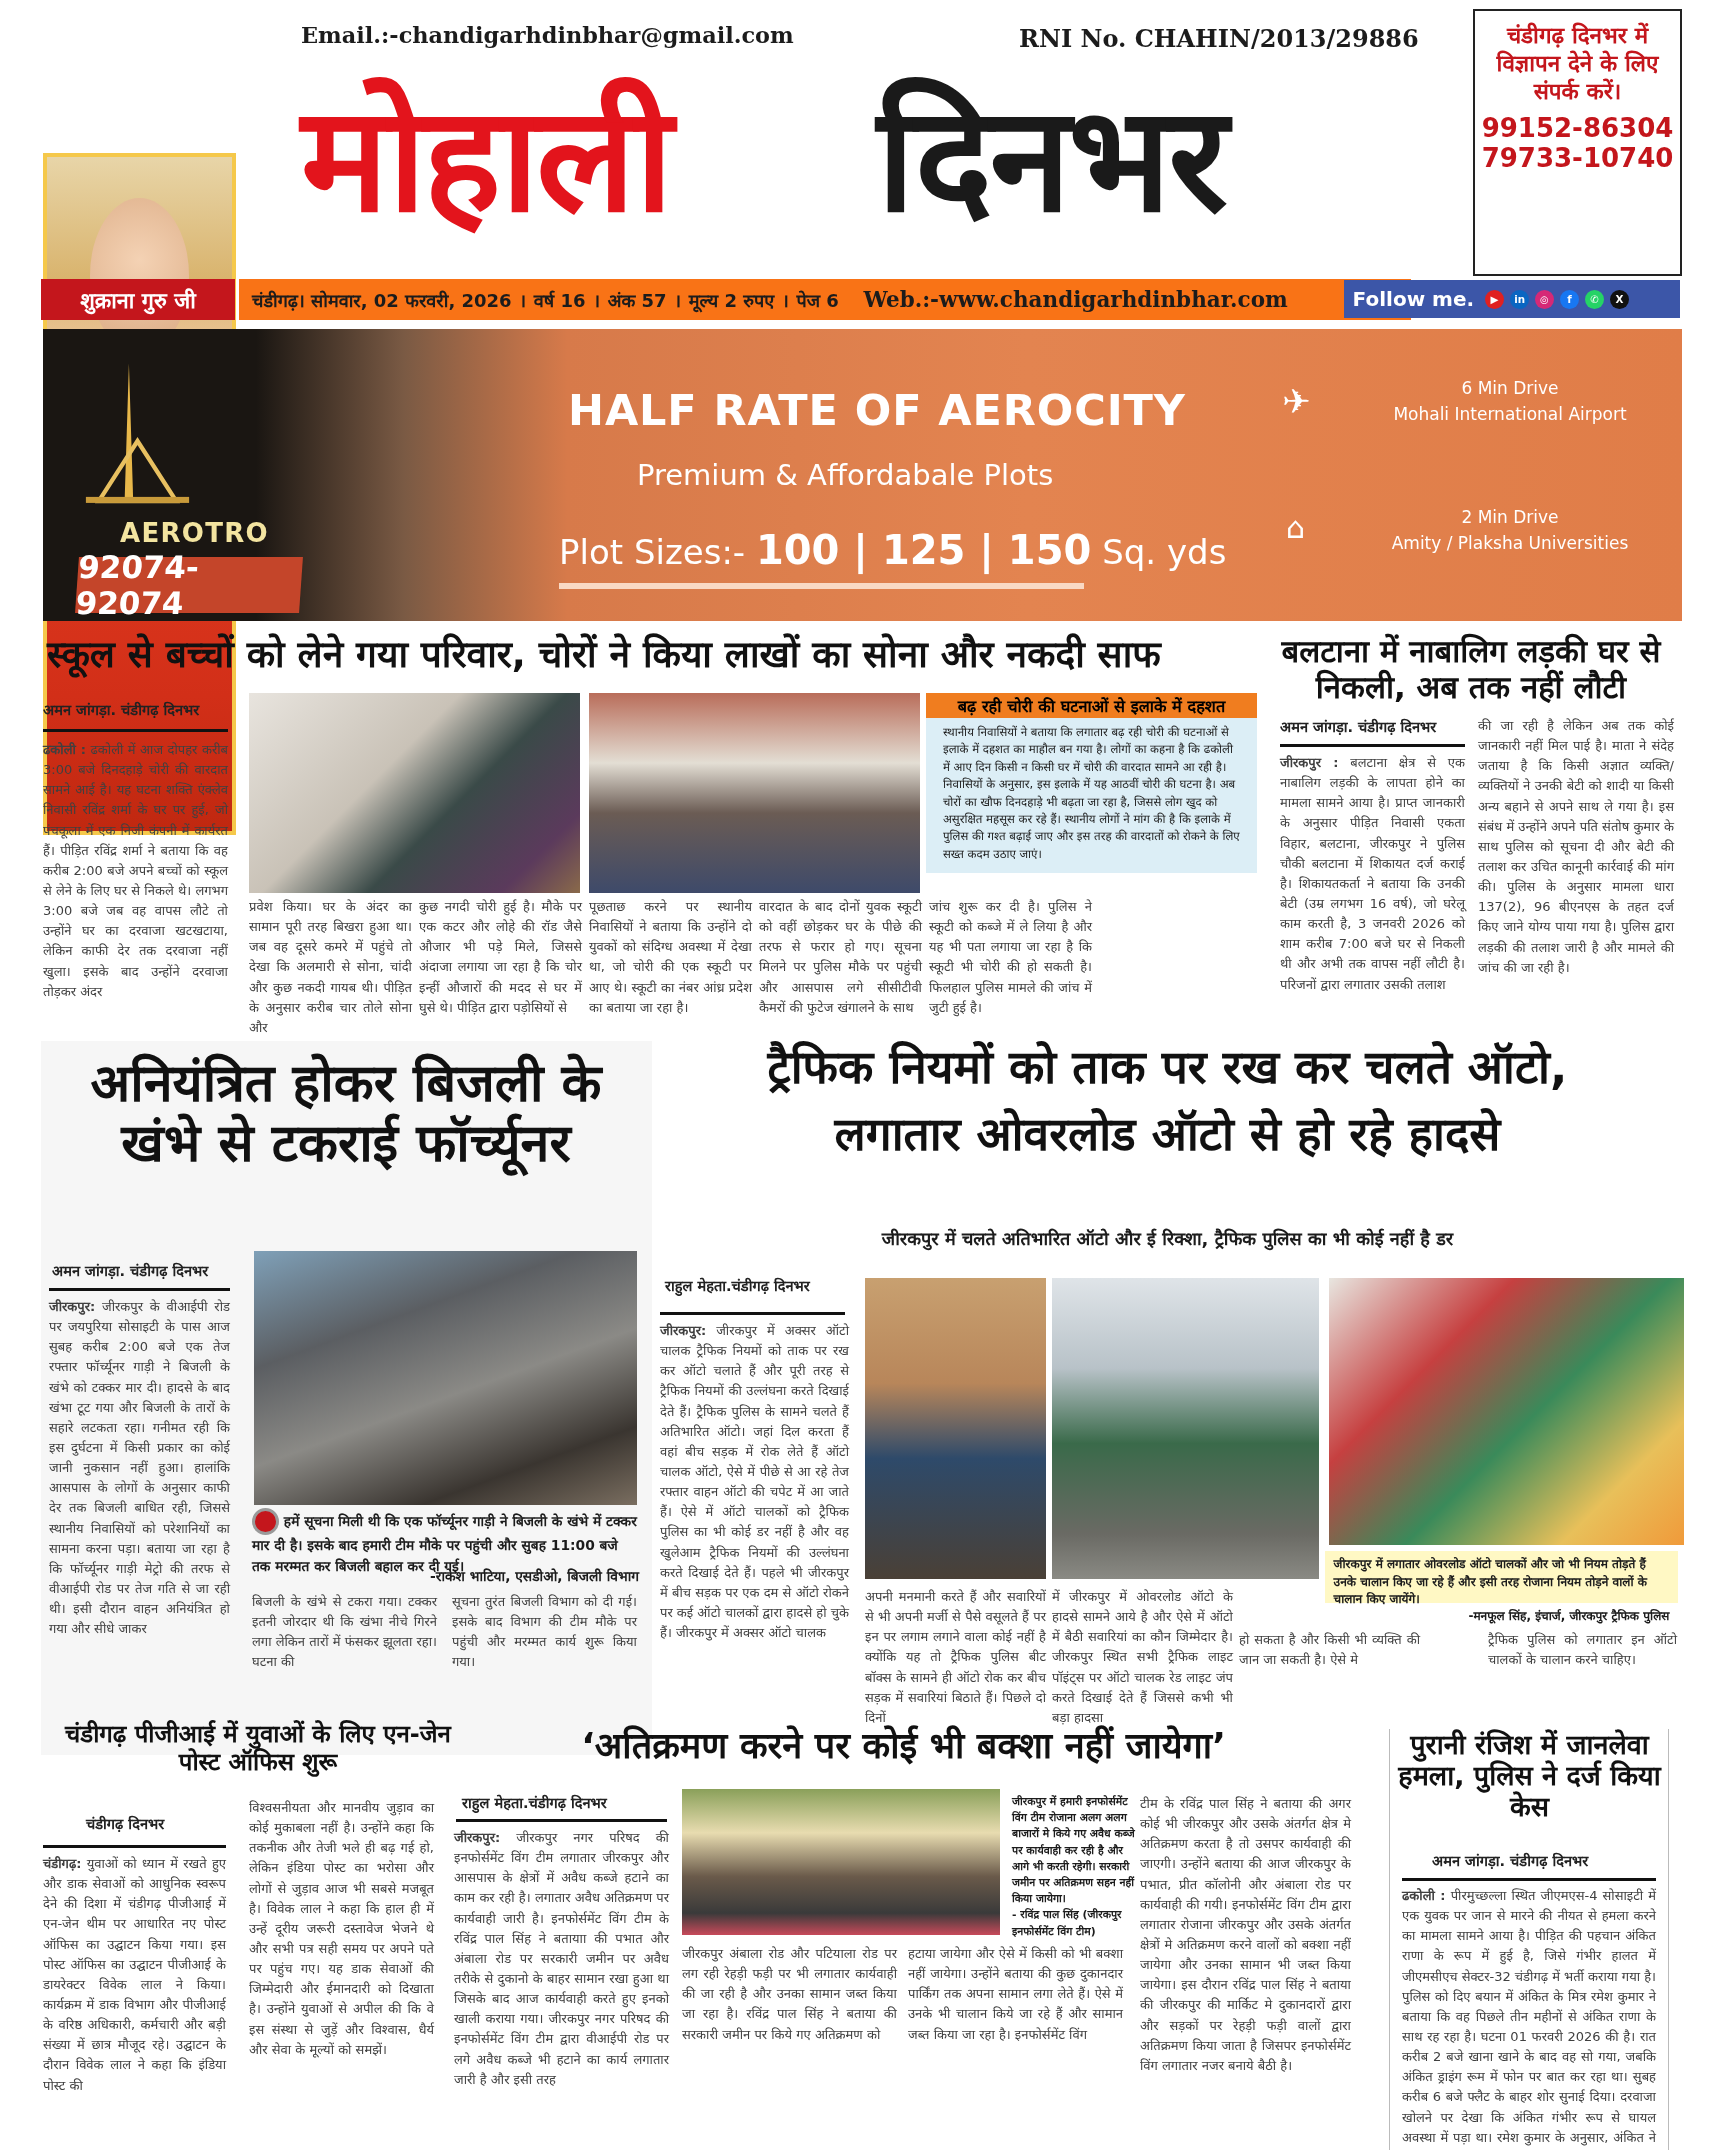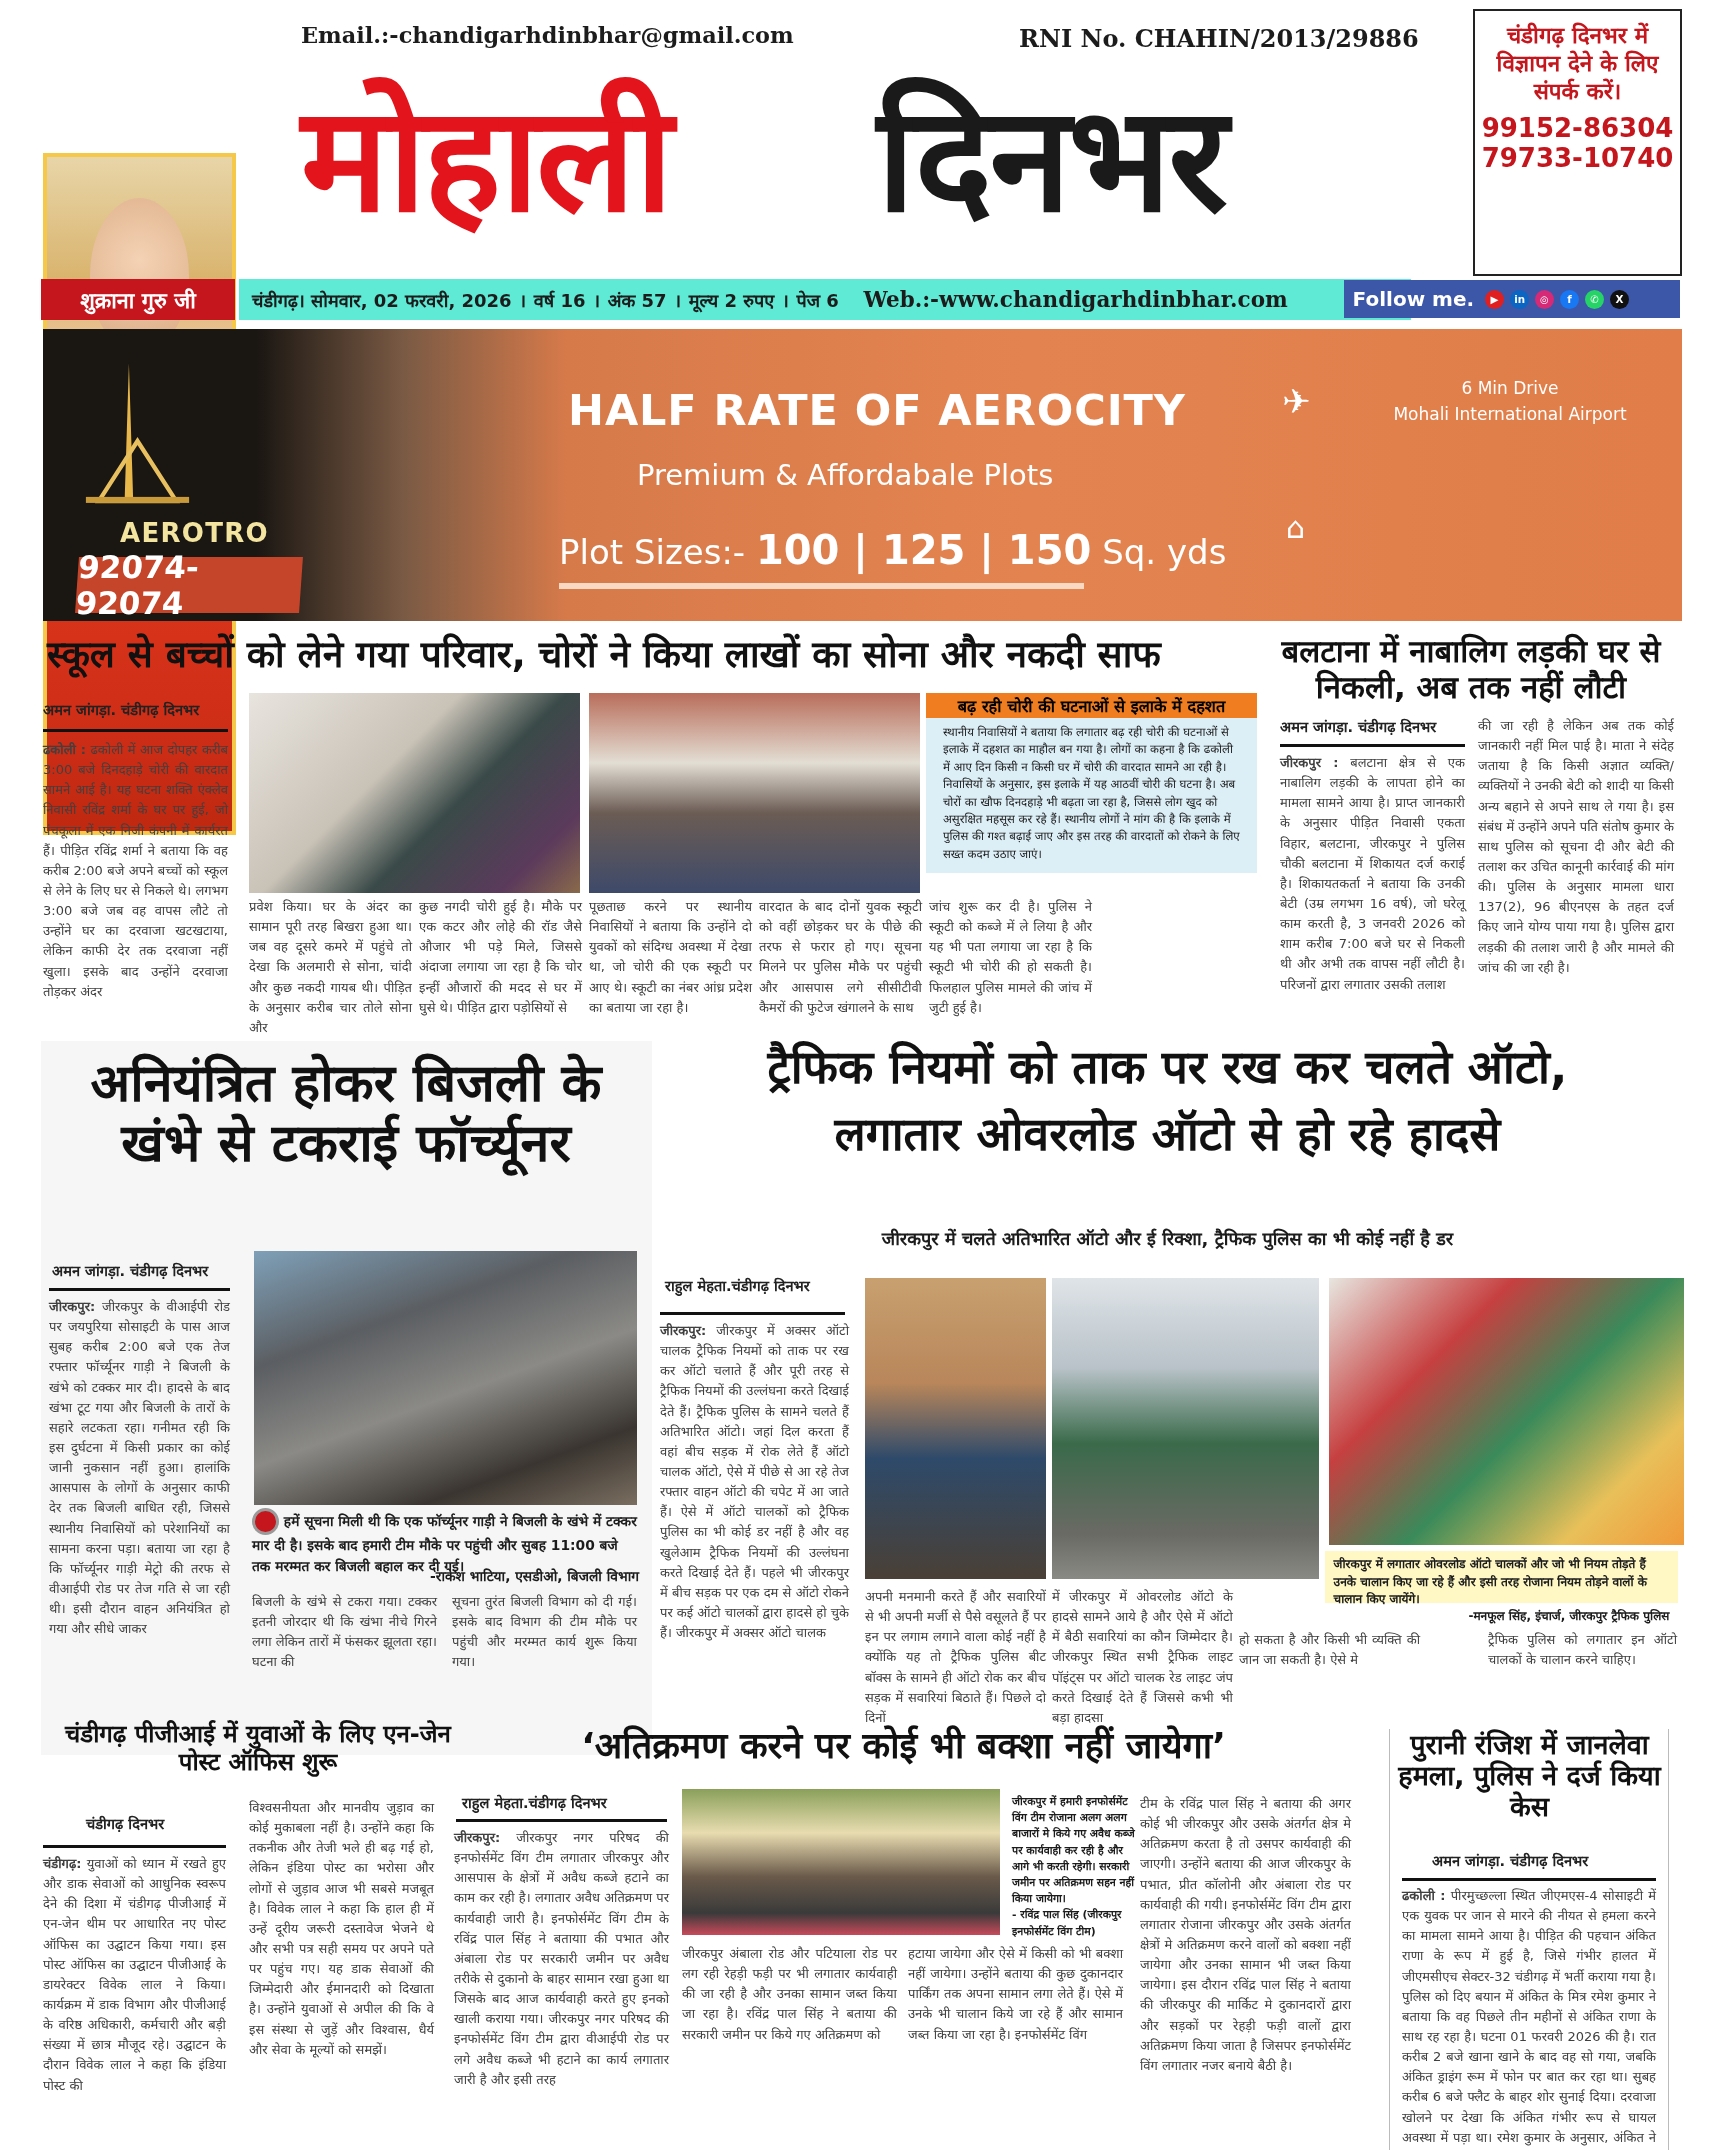--- a/index.html
+++ b/index.html
@@ -10,21 +10,21 @@
   .guru-photo { left: 43px; top: 153px; width: 193px; height: 682px; background: linear-gradient(180deg,#e8d5a8 0%,#d9b46e 18%,#f0c8a0 30%,#e03a20 48%,#d22f18 80%,#c02810 100%); border: 4.3px solid #f5c84a; }
   .guru-face { left: 90px; top: 198px; width: 99px; height: 155px; border-radius: 50%; background: radial-gradient(circle at 50% 40%,#f4d2b4,#d9a880); }
   .guru-label { left: 41px; top: 279px; width: 194px; height: 41px; background: #c4161c; color: #fff; font-size: 21.5px; font-weight: bold; display:flex; align-items:center; justify-content:center; }
   .email { left: 301px; top: 21.5px; font-size: 22.4px; font-weight: bold; }
   .rni { left: 1019px; top: 24px; font-size: 24px; font-weight: bold; }
   .title-red { left: 301px; top: 86px; font-size: 146px; font-weight: bold; color: #e3141c; line-height: 1; letter-spacing: -2.6px; }
   .title-black { left: 877px; top: 86px; font-size: 146px; font-weight: bold; color: #1a1a1a; line-height: 1; letter-spacing: -2.6px; }
   .adbox { left: 1473px; top: 8.6px; width: 209px; height: 267px; border: 2.2px solid #222; padding: 10.8px 6.5px; text-align: center; }
   .adbox-text { font-size: 22.4px; font-weight: bold; color: #c4161c; line-height: 1.25; }
   .adbox-phone { font-size: 26px; font-weight: bold; color: #c4161c; line-height: 1.15; margin-top: 8.6px; }
-  .dateline { left: 239px; top: 279px; width: 1172px; height: 41px; background: #5eead4; font-size: 18px; font-weight: bold; display:flex; align-items:center; padding-left: 13px; gap: 7.7px; }
+  .dateline { left: 239px; top: 279px; width: 1172px; height: 41px; background: #f97316; font-size: 18px; font-weight: bold; display:flex; align-items:center; padding-left: 13px; gap: 7.7px; }
   .dateline .web { font-size: 21.5px; margin-left: 17px; font-family: "DejaVu Serif", serif; }
   .follow { left: 1344px; top: 280px; width: 336px; height: 38px; background: #3c56a8; display:flex; align-items:center; padding-left: 8.6px; gap: 6px; }
   .follow-label { color: #fff; font-size: 20px; font-weight: bold; margin-right: 5px; }
   .social { width: 19px; height: 19px; border-radius: 50%; color: #fff; font-size: 10.3px; font-weight: bold; display:flex; align-items:center; justify-content:center; }
 
   
   .banner { left: 43px; top: 329px; width: 1639px; height: 292px; background: linear-gradient(90deg,#1a1612 0%,#1a1612 13%,#7a5a44 22%,#d77a4a 32%,#e38450 60%,#e07d48 100%); overflow: hidden; }
   .banner-logo { left: 17px; top: 26px; width: 155px; height: 172px; }
   .banner-brand { left: 77px; top: 189px; color: #f3e4a0; font-size: 26px; font-weight: bold; letter-spacing: 1.3px; }
   .banner-phone { left: 34px; top: 228px; width: 224px; height: 56px; background: #c4452a; color: #fff; font-size: 31px; font-weight: bold; display:flex; align-items:center; justify-content:center; transform: skewX(-4deg); }
@@ -102,20 +102,24 @@
     <b>100 | 125 | 150</b>
     <span>Sq. yds</span>
   </div>
   <div class="abs banner-line"></div>
   <div class="abs banner-ico" style="left:1239px;top:52px">✈</div>
   <div class="abs banner-feat" style="left:1312px;top:47px;width:310px">
     <div>6 Min Drive</div>
     <div>Mohali International Airport</div>
   </div>
   <div class="abs banner-ico" style="left:1243px;top:181px;font-size:30px">⌂</div>
+  <div class="abs banner-feat" style="left:1312px;top:176px;width:310px">
+    <div>2 Min Drive</div>
+    <div>Amity / Plaksha Universities</div>
+  </div>
 </div>
 
 <div class="abs headline" style="left:47px;top:634px;width:1204px;font-size:37px;">स्कूल से बच्चों को लेने गया परिवार, चोरों ने किया लाखों का सोना और नकदी साफ</div>
 <div class="abs byline" style="left:43px;top:699px;">अमन जांगड़ा. चंडीगढ़ दिनभर</div>
 <div class="abs rule" style="left:43px;top:729px;width:185px;"></div>
 <div class="abs body" style="left:43px;top:740px;width:185px;"><b>ढकोली :</b> <span>ढकोली में आज दोपहर करीब 3:00 बजे दिनदहाड़े चोरी की वारदात सामने आई है। यह घटना शक्ति एंक्लेव निवासी रविंद्र शर्मा के घर पर हुई, जो पंचकूला में एक निजी कंपनी में कार्यरत हैं। पीड़ित रविंद्र शर्मा ने बताया कि वह करीब 2:00 बजे अपने बच्चों को स्कूल से लेने के लिए घर से निकले थे। लगभग 3:00 बजे जब वह वापस लौटे तो उन्होंने घर का दरवाजा खटखटाया, लेकिन काफी देर तक दरवाजा नहीं खुला। इसके बाद उन्होंने दरवाजा तोड़कर अंदर</span></div>
 
 <div class="abs photo" style="left:249px;top:693px;width:331px;height:200px;background:linear-gradient(135deg,#e8e4de 0%,#c9c2b7 40%,#3a4a48 60%,#5b3a5c 85%,#8a6a4a 100%);"></div>
 <div class="abs photo" style="left:589px;top:693px;width:331px;height:200px;background:linear-gradient(180deg,#b96d5a 0%,#e3ded4 35%,#6b5c54 60%,#3e4a6a 100%);"></div>
 

